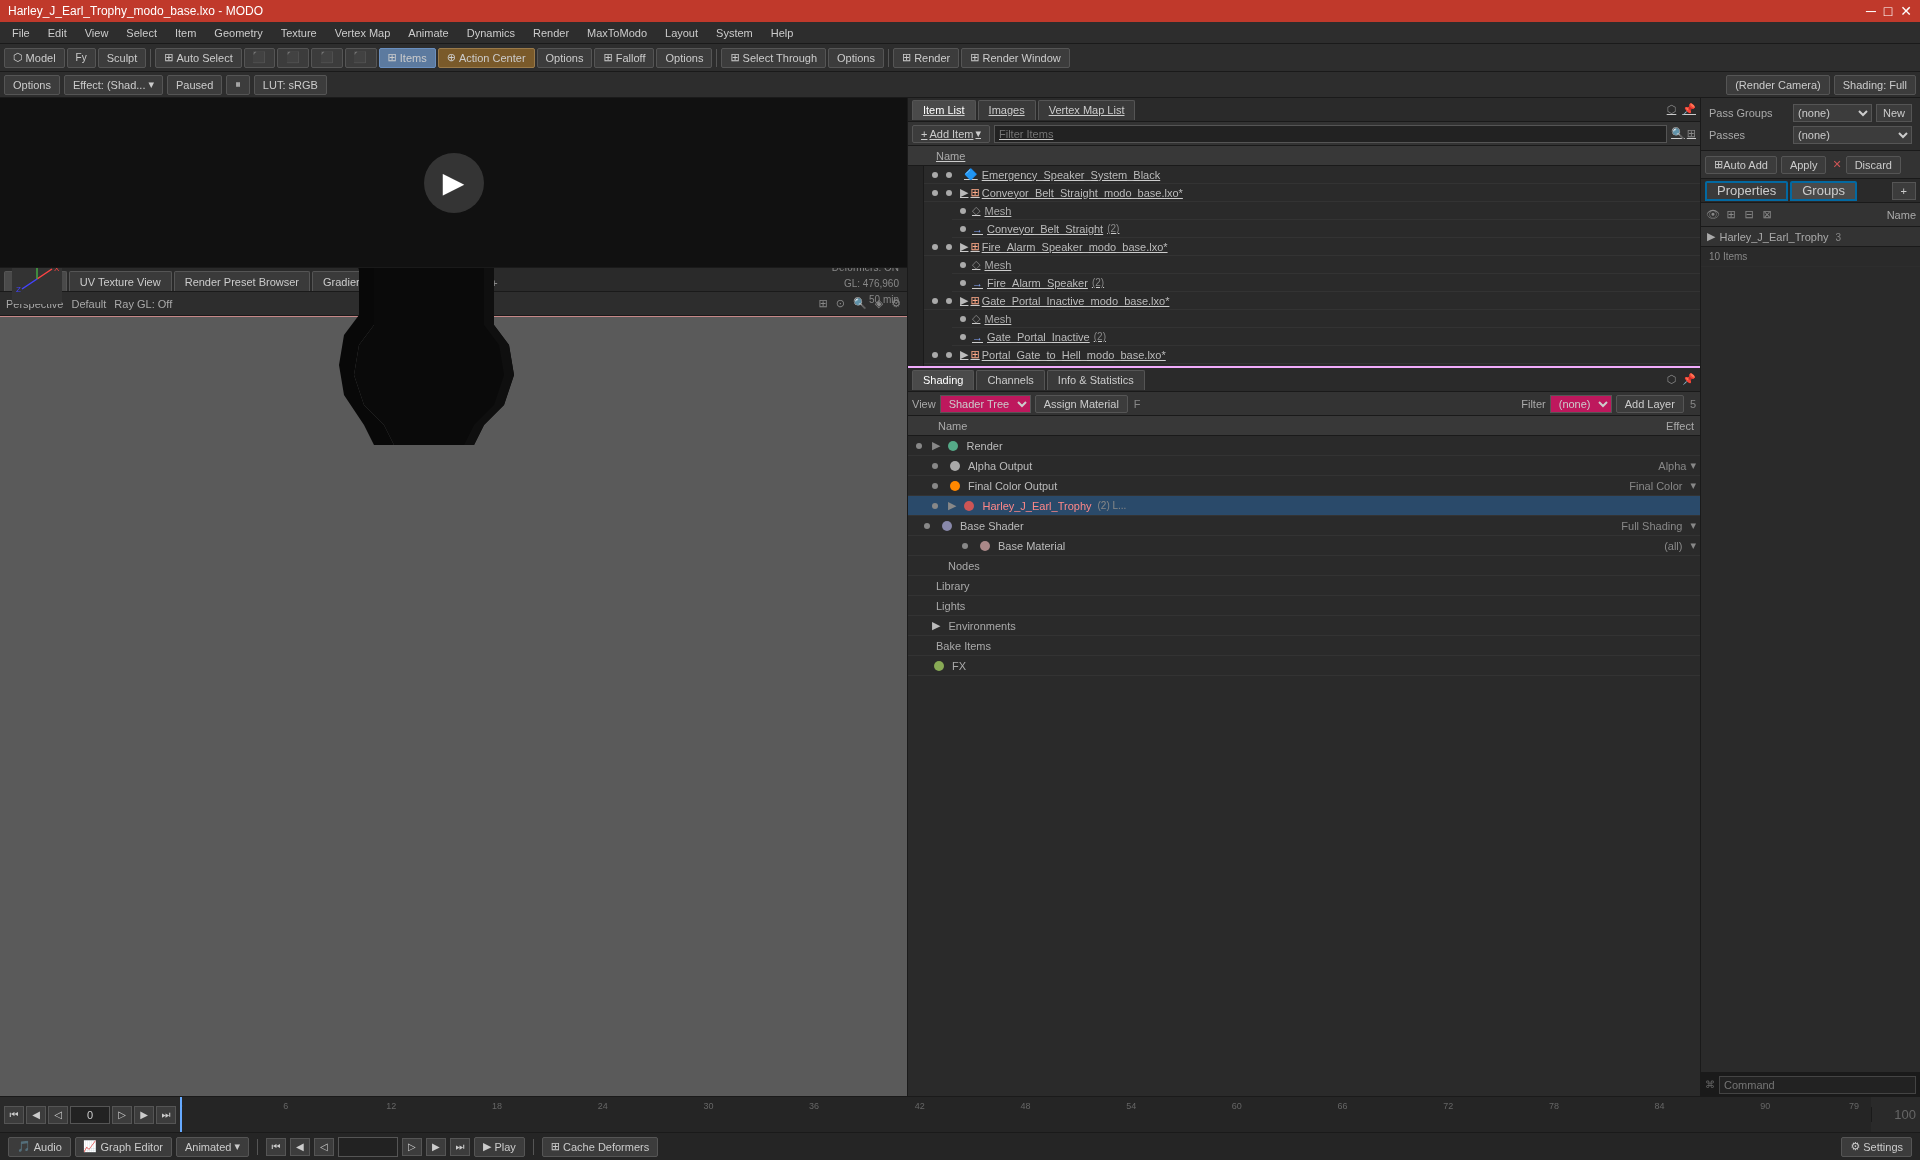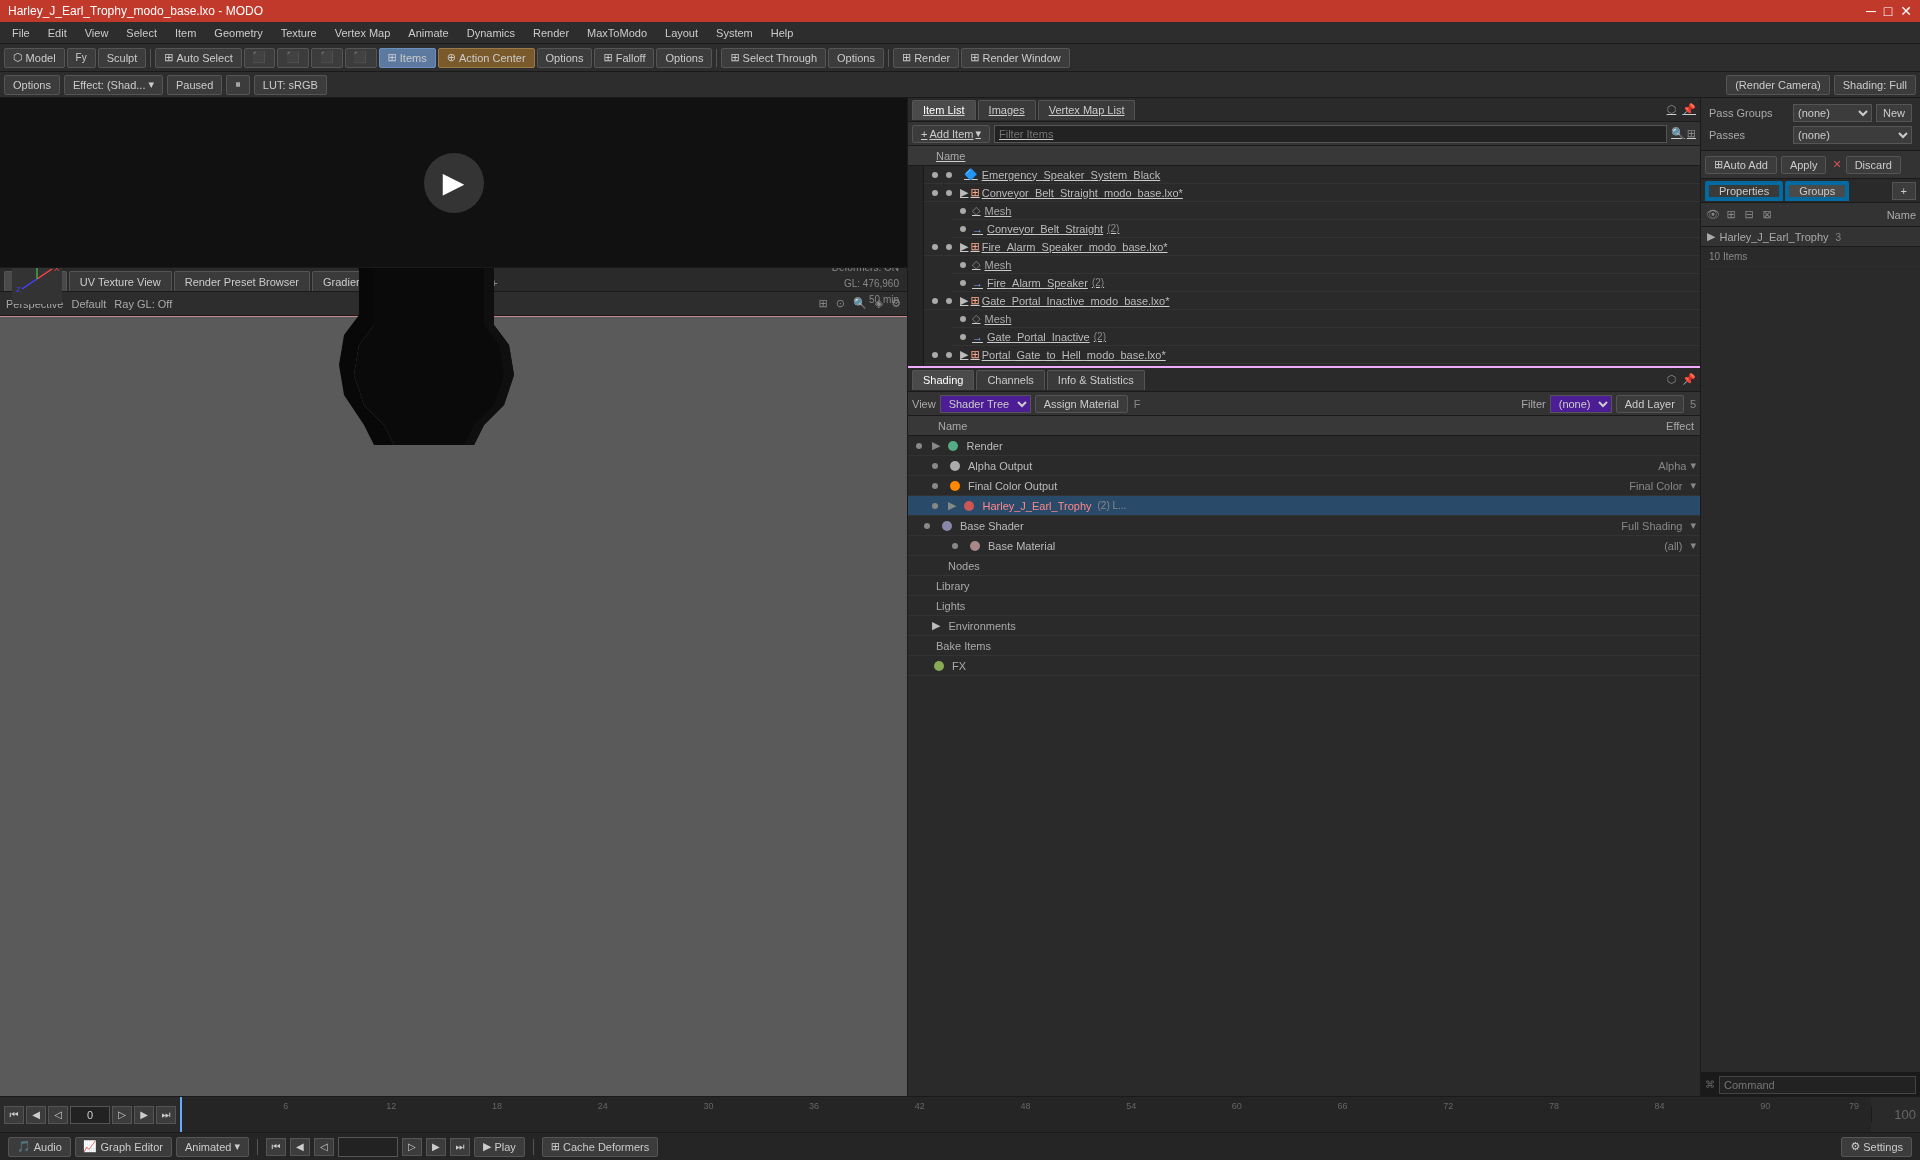--- a/index.html
+++ b/index.html
@@ -377,21 +377,21 @@
     #shading-toolbar {
       background: #333;
       height: 24px;
       display: flex;
       align-items: center;
       padding: 0 4px;
       gap: 4px;
       border-bottom: 1px solid #1a1a1a;
     }
     .sh-select {
-      background: #4c1d95;
+      background: #be185d;
       border: 1px solid #555;
       color: #ccc;
       padding: 1px 4px;
       font-size: 11px;
       height: 18px;
     }
     .sh-btn {
       background: #3c3c3c;
       border: 1px solid #555;
       color: #ccc;
@@ -449,24 +449,24 @@
       background: #2a2a2a;
       height: 24px;
       display: flex;
       align-items: center;
       border-bottom: 1px solid #1a1a1a;
       padding: 0 4px;
       gap: 2px;
     }
     .pr-tab {
       background: #3a3a3a;
-      border: 4px solid #0369a1;
+      border: 2px solid #0369a1;
       color: #ccc;
       padding: 2px 10px;
-      font-size: 11px;
+      font-size: 13px;
       cursor: pointer;
       border-radius: 2px 2px 0 0;
       height: 20px;
       display: flex;
       align-items: center;
     }
     .pr-tab.active { background: #4a4a4a; }
     .pr-new-btn {
       margin-left: auto;
       background: #3c3c3c;
@@ -1176,21 +1176,21 @@
         <div class="sh-row" style="padding-left:12px;">
           <div class="sh-eye-col">
               <div class="sh-eye"></div>
             </div>
           <span class="sh-dot" style="background:#88a; margin-left:4px;"></span>
           <span style="margin-left:4px;">Base Shader</span>
           <span class="sh-effect" style="margin-left:auto; margin-right:4px;">Full Shading</span>
           <span style="color:#888;">▾</span>
         </div>
 
-        <div class="sh-row" style="padding-left:40px;">
+        <div class="sh-row" style="padding-left:50px;">
           <div class="sh-eye-col">
               <div class="sh-eye"></div>
             </div>
           <span class="sh-dot" style="background:#a88; margin-left:4px;"></span>
           <span style="margin-left:4px;">Base Material</span>
           <span class="sh-effect" style="margin-left:auto; margin-right:4px;">(all)</span>
           <span style="color:#888;">▾</span>
         </div>
 
         <div class="sh-row" style="padding-left:16px;">

